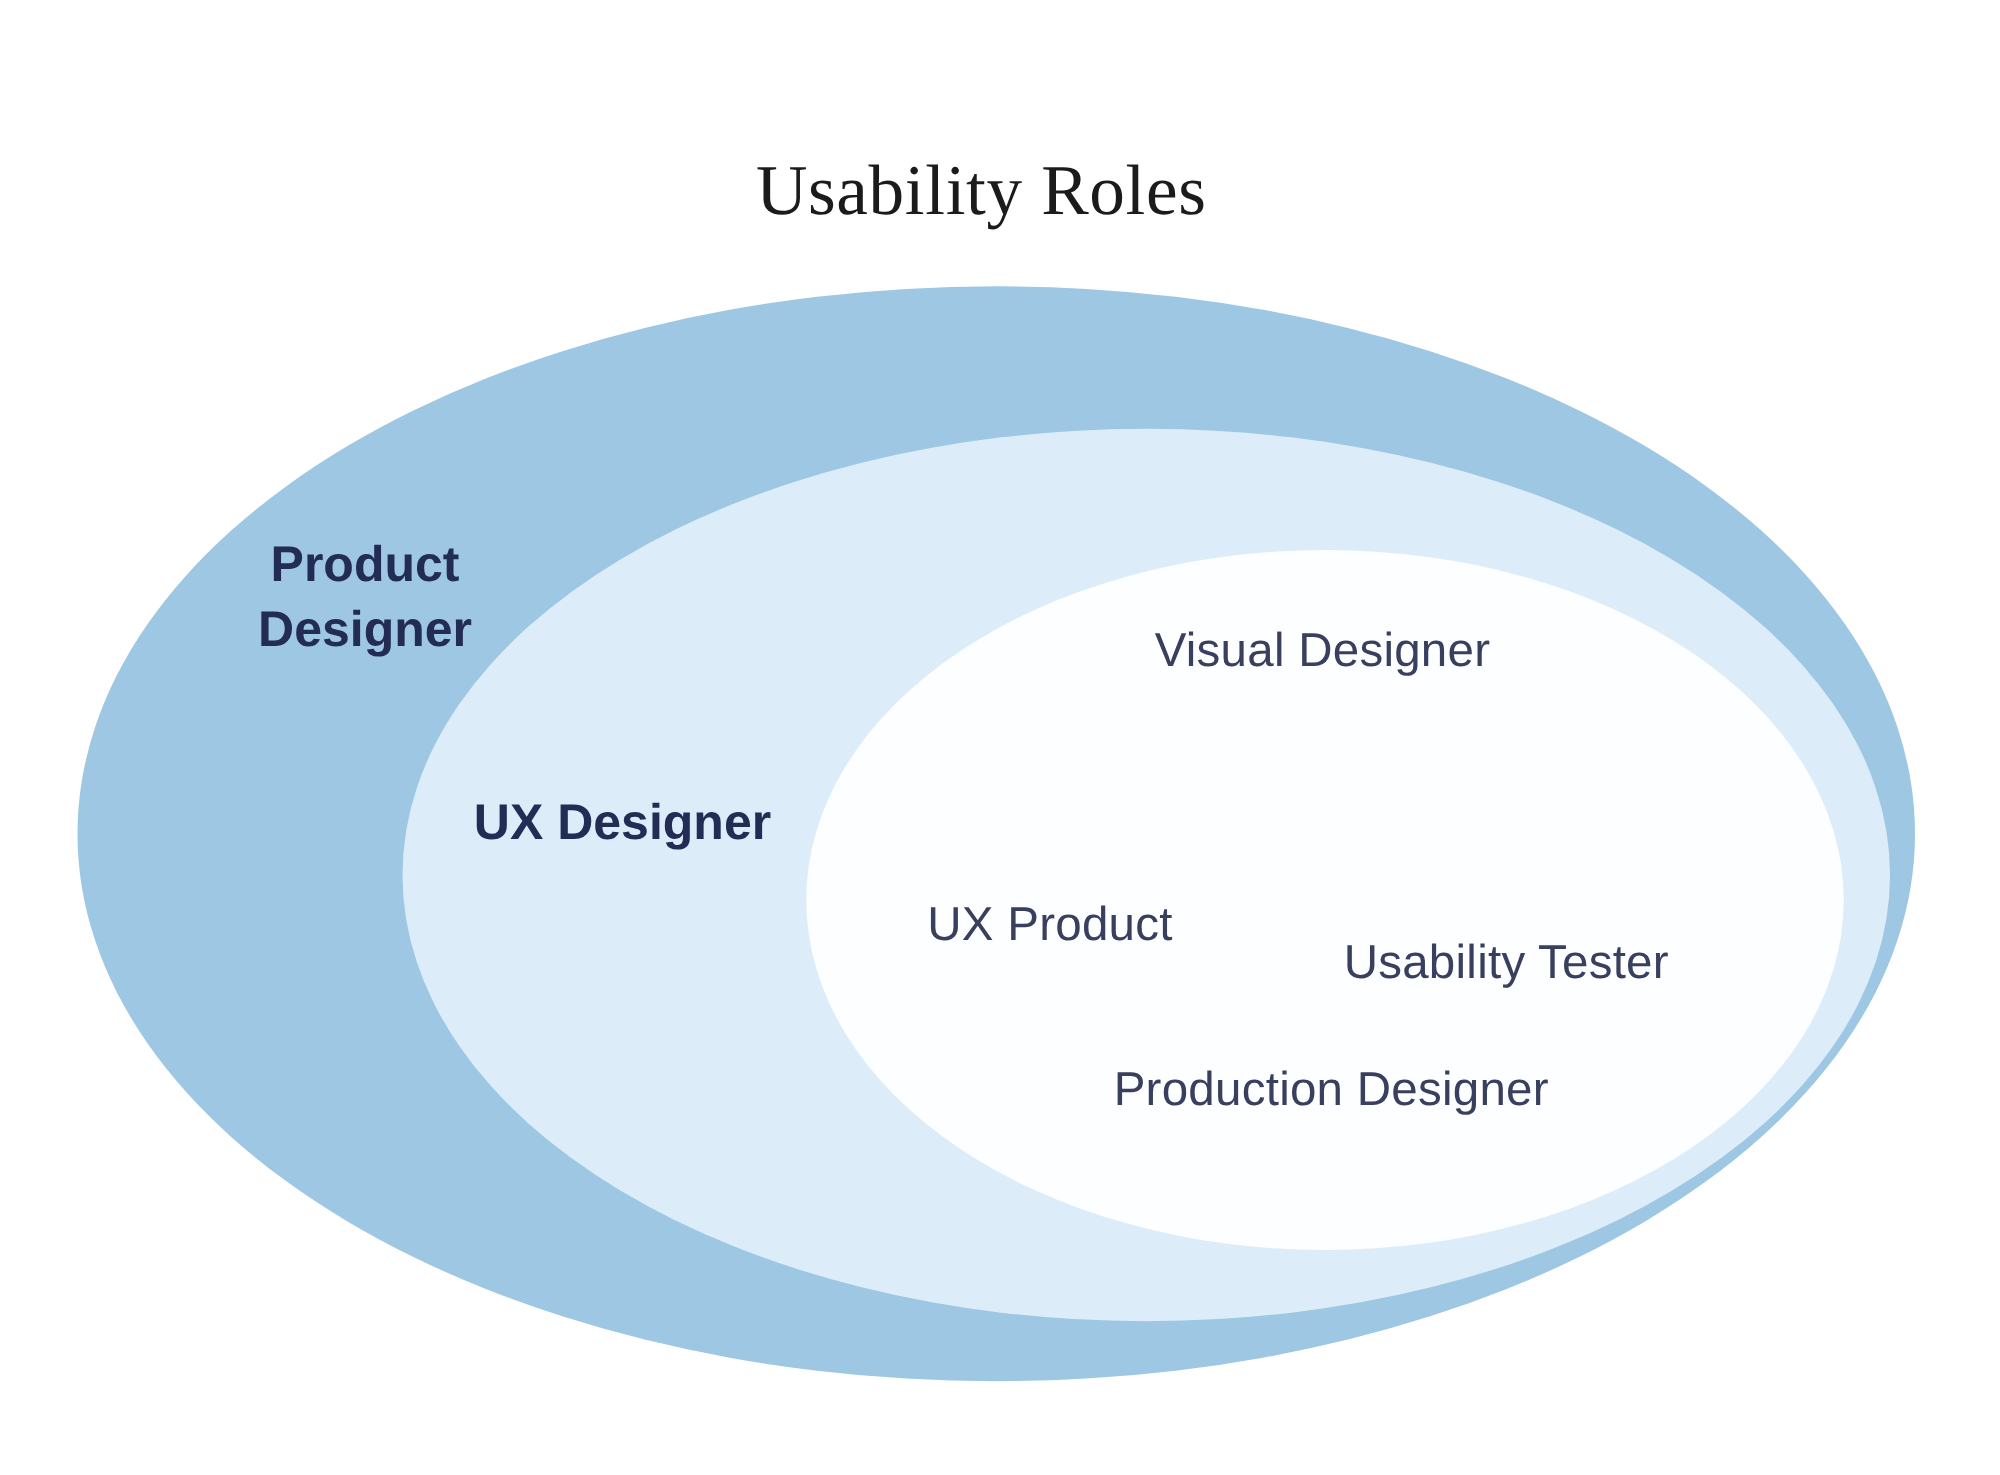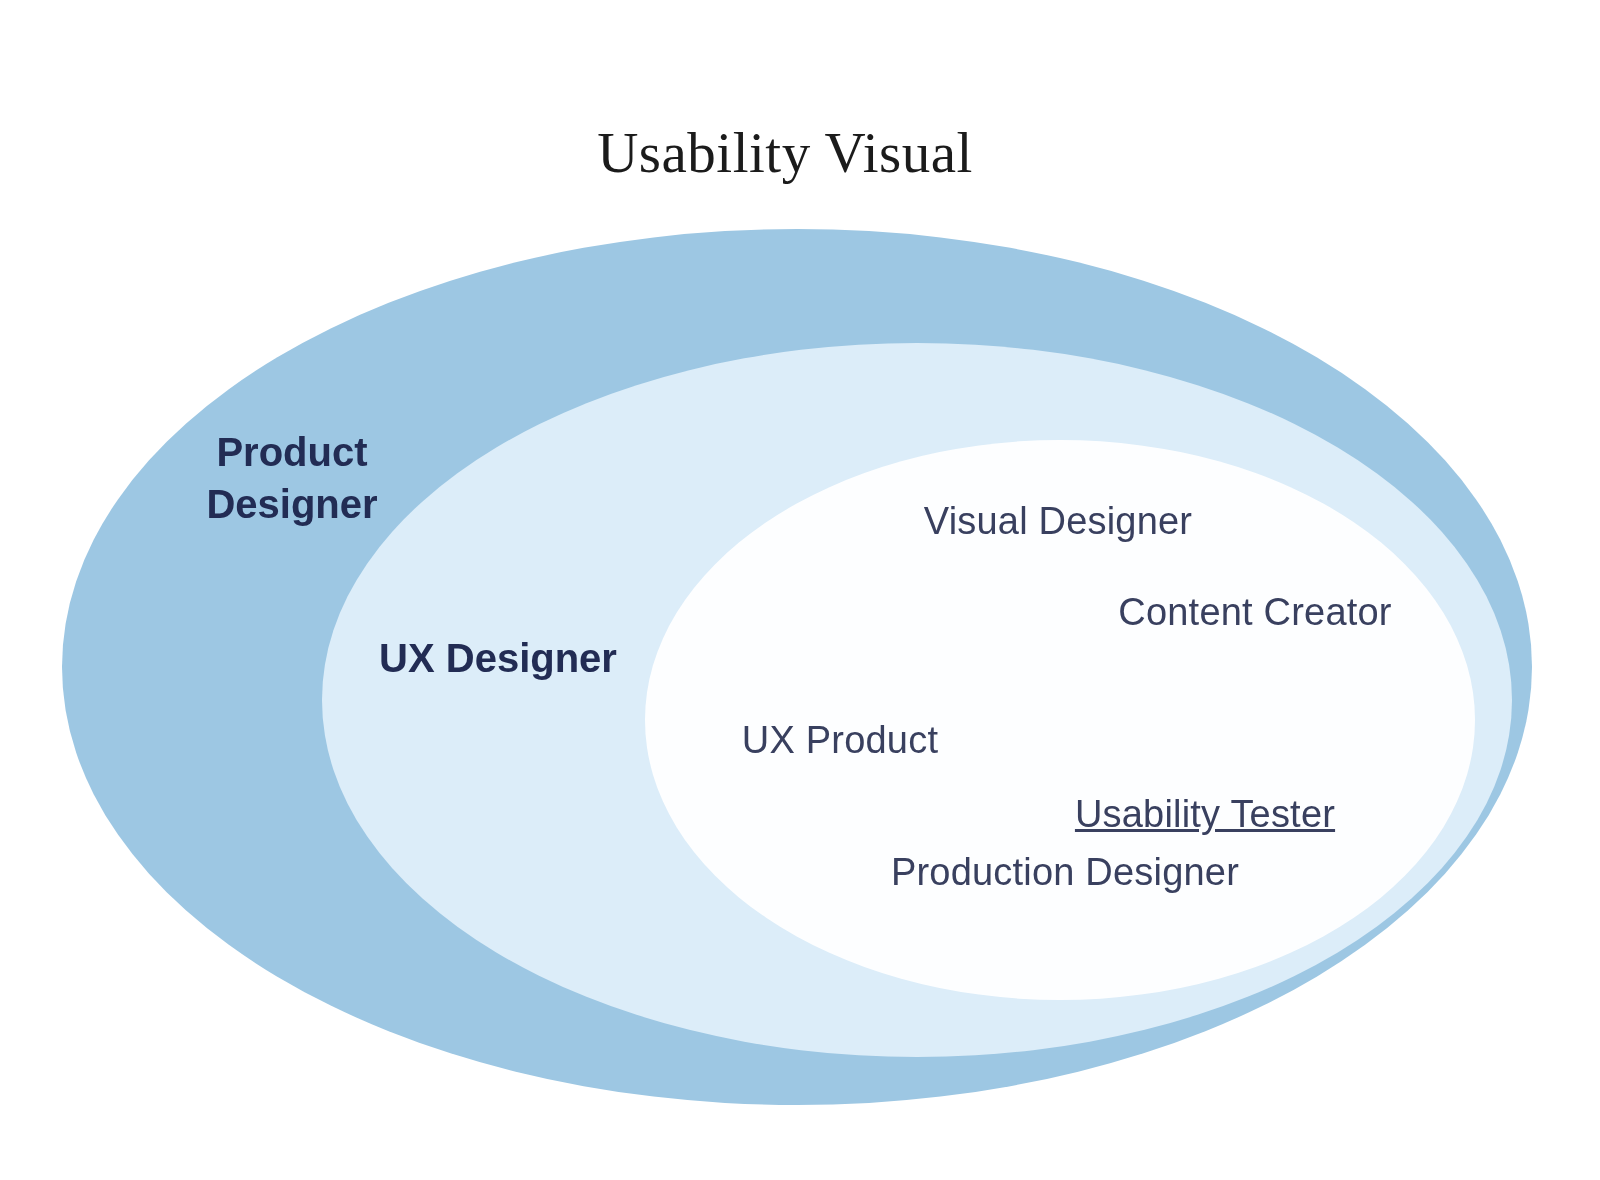--- a/index.html
+++ b/index.html
@@ -72,47 +72,46 @@
     font-size: 38px;
     line-height: 40px;
     color: var(--label-regular, #39405f);
     white-space: nowrap;
     letter-spacing: 0.2px;
   }
   .role-visual     { left: 1058px; top: 501px; }
   .role-uidev      { left: 930px;  top: 611px; }
   .role-content    { left: 1255px; top: 592px; }
   .role-research   { left: 840px;  top: 720px; }
-  .role-tester     { left: 1205px; top: 794px; text-decoration: underline; }
+  .role-tester     { left: 1205px; top: 750px; }
   .role-production { left: 1065px; top: 852px; text-align: center; }
 </style>
 </head>
 <body>
 
 <div class="canvas">
 
-  <h1 class="diagram-title">Usability Visual</h1>
+  <h1 class="diagram-title">Usability Roles</h1>
 
   <div class="ellipse e-outer"></div>
 
   <div class="ellipse e-middle"></div>
 
   <div class="ellipse e-inner"></div>
 
   <div class="ring-label ring-label-product">
     <div>Product</div>
     <div>Designer</div>
   </div>
 
   <div class="ring-label ring-label-ux">UX Designer</div>
 
   <div class="role-label role-visual">Visual Designer</div>
 
 
-  <div class="role-label role-content">Content Creator</div>
 
   <div class="role-label role-research">UX Product</div>
 
   <div class="role-label role-tester">Usability Tester</div>
 
   <div class="role-label role-production">Production Designer</div>
 
 </div>
 
 </body></html>

